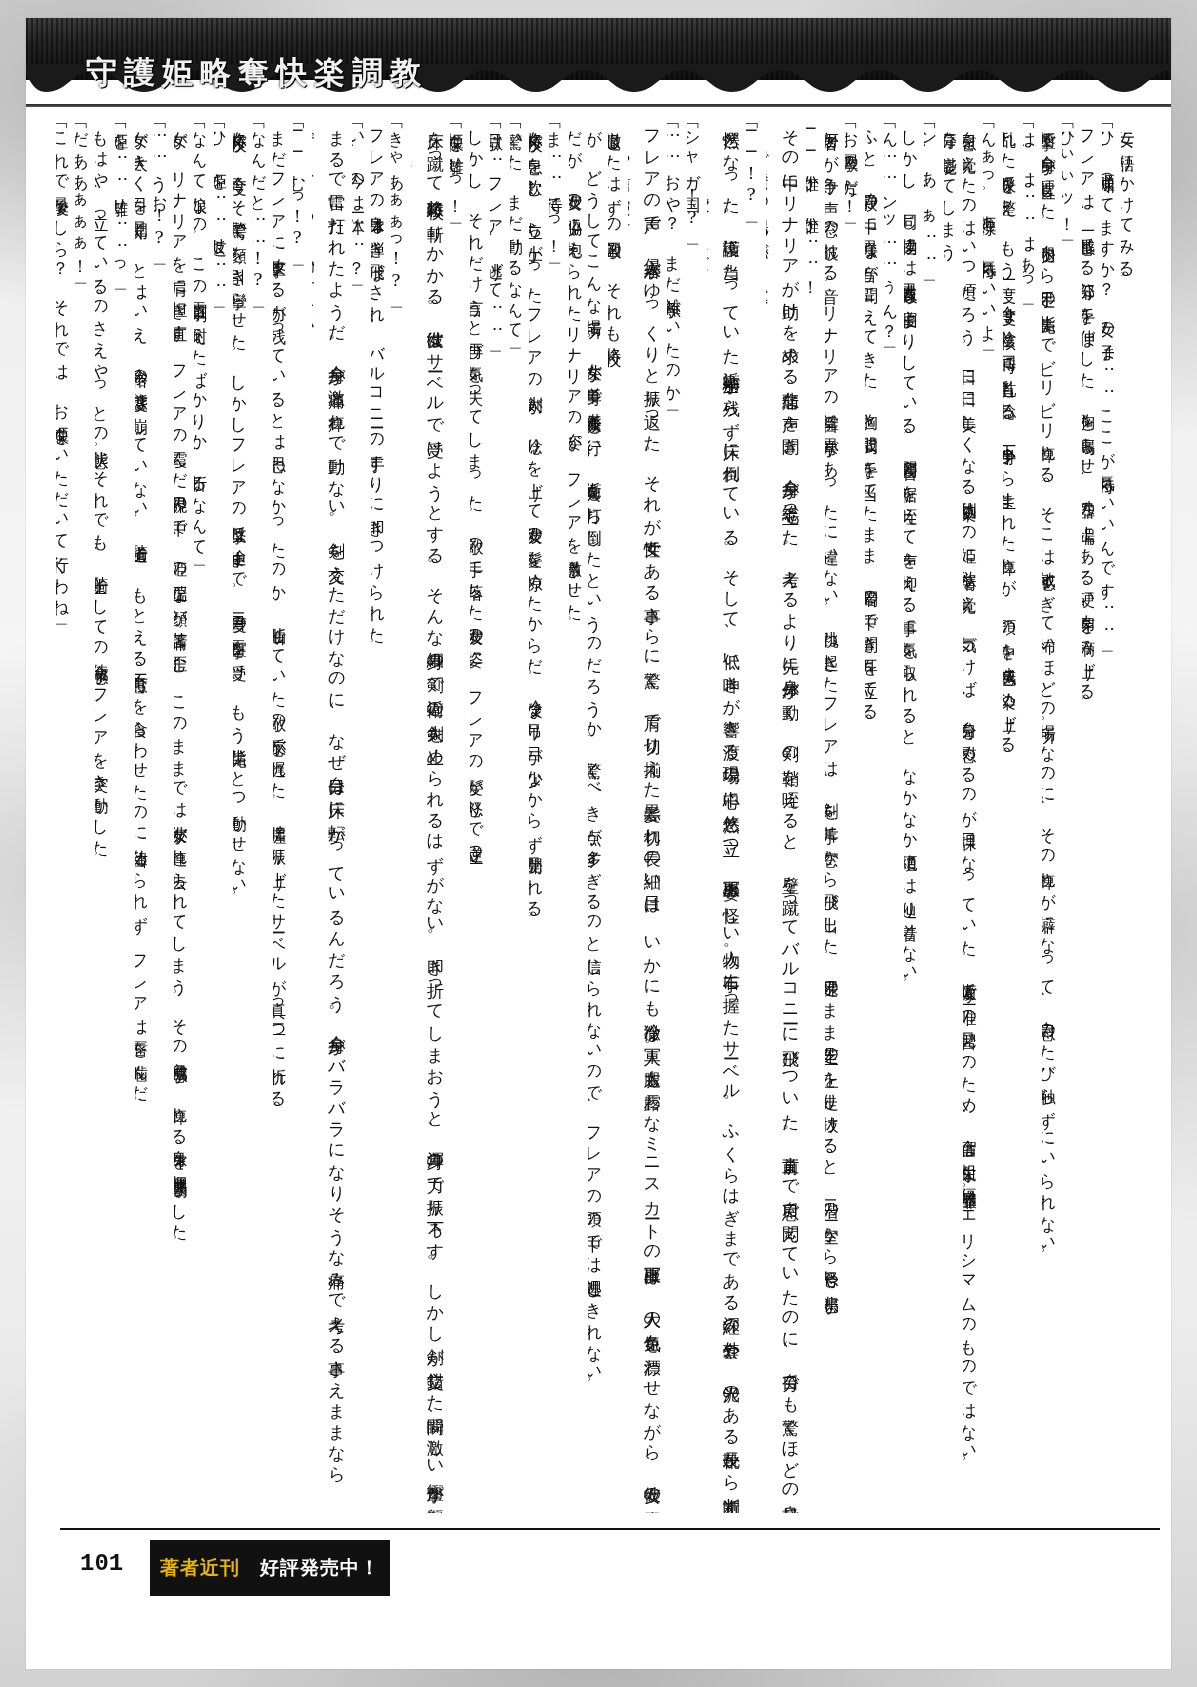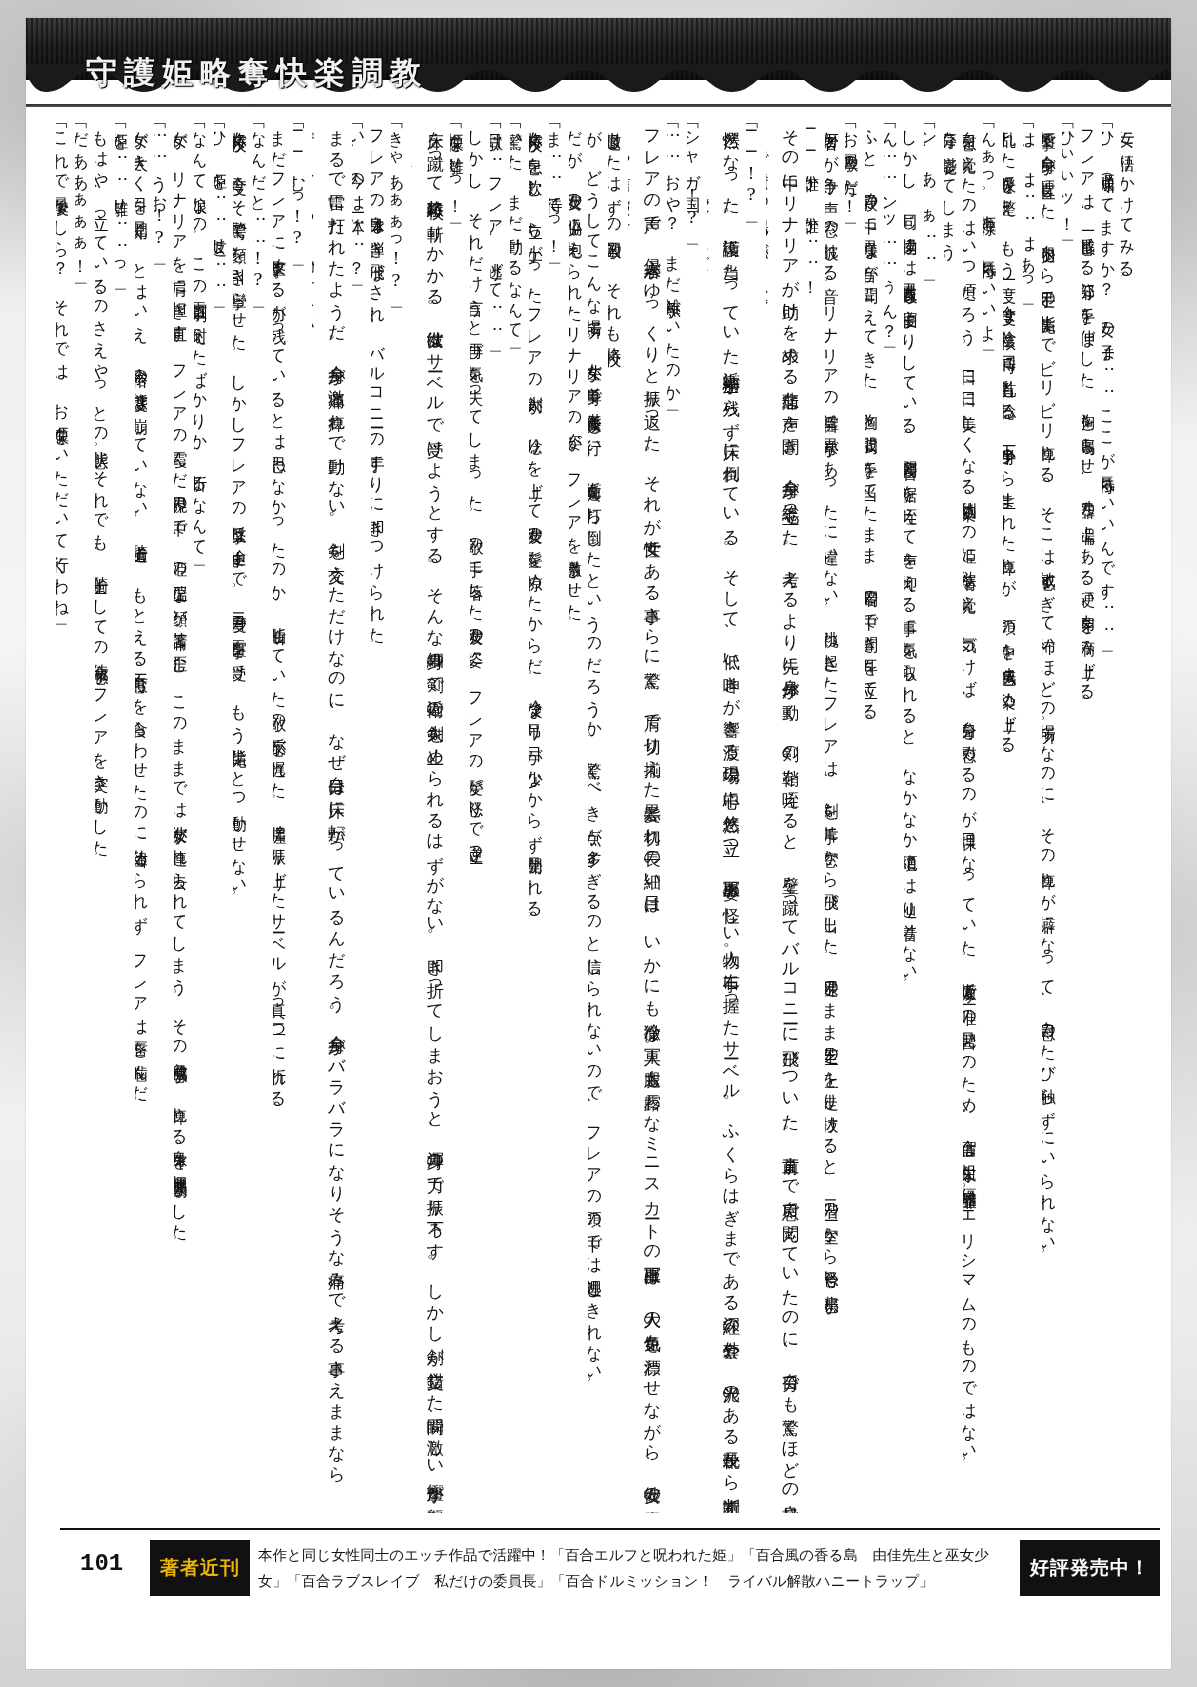--- a/index.html
+++ b/index.html
@@ -245,16 +245,15 @@
       <div class="col">「姫を……離せ……っ」</div>
       <div class="col">もはや、立っているのさえやっとの状態。それでも、騎士としての使命感がフレアを突き動かした。</div>
       <div class="col">「だああぁぁぁ！」</div>
       <div class="col">「これで最後かしら？　それでは、お姫様をいただいて行くわね」</div>
     </div>
 
   <div class="footer-rule"></div>
   <div class="page-number">101</div>
   <div class="footer-ad">
     <div class="ad-badge">著者近刊</div>
-    <div class="ad-body">本作と同じ女性同士のエッチ作品で活躍中！「百合エルフと呪われた姫」「百合風の香る島　由佳先生と巫女少女」「百合ラブスレイブ　私だけの委員長」「百合ドルミッション！　ライバル解散ハニートラップ」</div>
     <div class="ad-tail">好評発売中！</div>
   </div>
 </div>
 
 </body></html>

